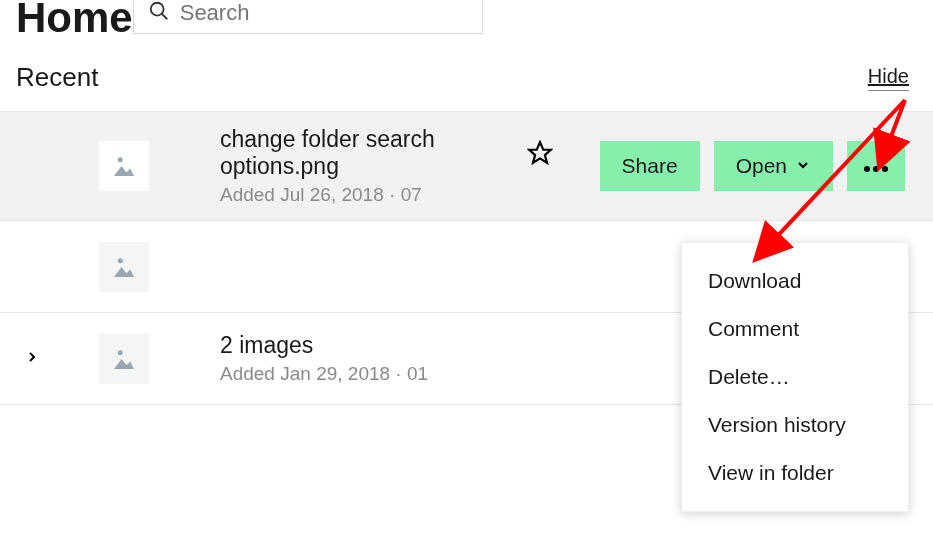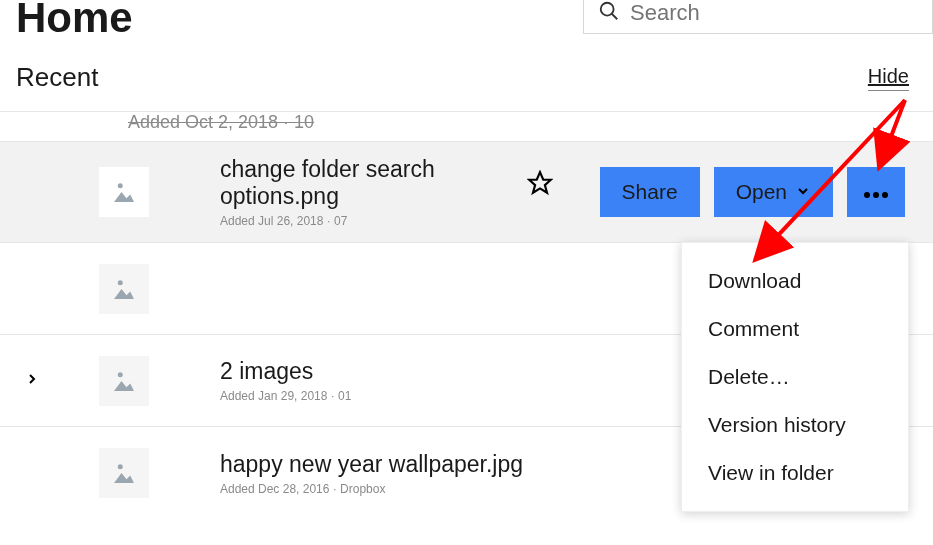--- a/index.html
+++ b/index.html
@@ -7,21 +7,20 @@
       font-family: -apple-system, BlinkMacSystemFont, "Segoe UI", Helvetica, Arial, sans-serif;
       width: 933px;
       height: 545px;
       background: #fff;
       color: #1a1a1a;
       position: relative;
       overflow: hidden;
     }
     .top {
       display: flex;
-      justify-content: space-between;
       align-items: flex-start;
       padding: 0 0 0 16px;
     }
     .page-title {
       font-size: 42px;
       font-weight: 700;
       margin-top: -6px;
     }
     .search {
       margin-top: -8px;
@@ -115,31 +114,31 @@
     .file-title-line {
       display: flex;
       align-items: center;
       gap: 10px;
     }
     .file-name {
       font-size: 23px;
       color: #1a1a1a;
     }
     .file-sub {
-      font-size: 12px;
+      font-size: 19px;
       color: #8a8a8a;
       margin-top: 4px;
     }
     .actions {
       display: flex;
       gap: 14px;
       align-items: center;
     }
     .btn {
-      background: #3b82f6;
+      background: #86efac;
       border: none;
       height: 50px;
       padding: 0 22px;
       font-size: 21px;
       cursor: pointer;
       display: flex;
       align-items: center;
       gap: 8px;
       color: #1a1a1a;
     }
@@ -189,23 +188,20 @@
   </div>
 </div>
 
 <div class="subhead">
   <div class="section-title">Recent</div>
   <div class="hide-link">Hide</div>
 </div>
 
 <div class="list">
 
-  <div class="cutoff">
-    <span>Added Oct 2, 2018 · 10</span>
-  </div>
 
   <div class="row selected">
     <div class="spacer-left"></div>
     <div class="thumb">
       <svg width="30" height="30" viewBox="0 0 24 24" fill="#9aa7b0">
         <circle cx="9" cy="7" r="2"></circle>
           <polygon points="4,20 10,12 14,17 17,14 20,20"></polygon>
       </svg>
     </div>
     <div class="meta">
@@ -264,33 +260,20 @@
         <circle cx="9" cy="7" r="2"></circle>
           <polygon points="4,20 10,12 14,17 17,14 20,20"></polygon>
       </svg>
     </div>
     <div class="meta">
       <div class="file-name">2 images</div>
       <div class="file-sub">Added Jan 29, 2018 · 01</div>
     </div>
   </div>
 
-  <div class="row" style="border-bottom:none">
-    <div class="spacer-left"></div>
-    <div class="thumb">
-      <svg width="30" height="30" viewBox="0 0 24 24" fill="#9aa7b0">
-        <circle cx="9" cy="7" r="2"></circle>
-          <polygon points="4,20 10,12 14,17 17,14 20,20"></polygon>
-      </svg>
-    </div>
-    <div class="meta">
-      <div class="file-name">happy new year wallpaper.jpg</div>
-      <div class="file-sub">Added Dec 28, 2016 · Dropbox</div>
-    </div>
-  </div>
 
 </div>
 
 <div class="menu">
   <div class="menu-item">Download</div>
   <div class="menu-item">Comment</div>
   <div class="menu-item">Delete…</div>
   <div class="menu-item">Version history</div>
   <div class="menu-item">View in folder</div>
 </div>

